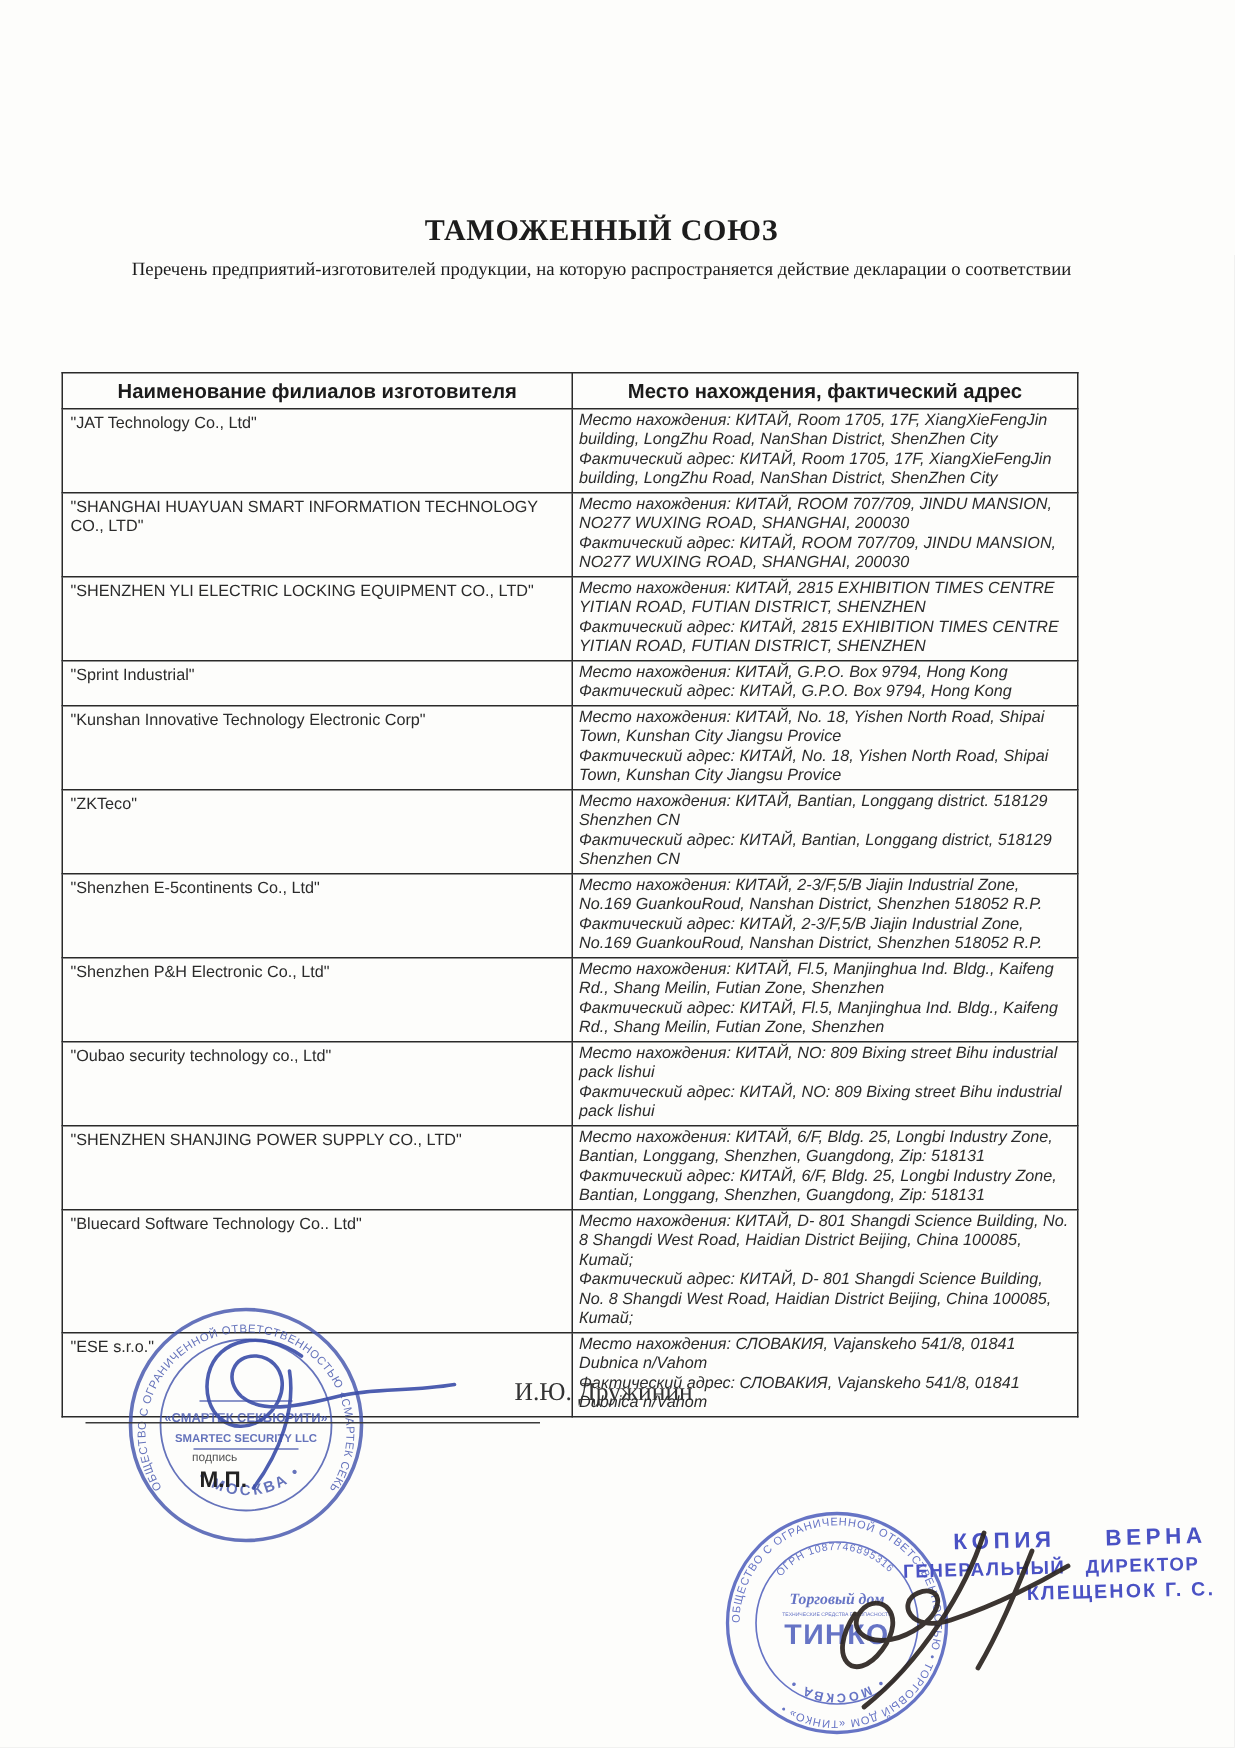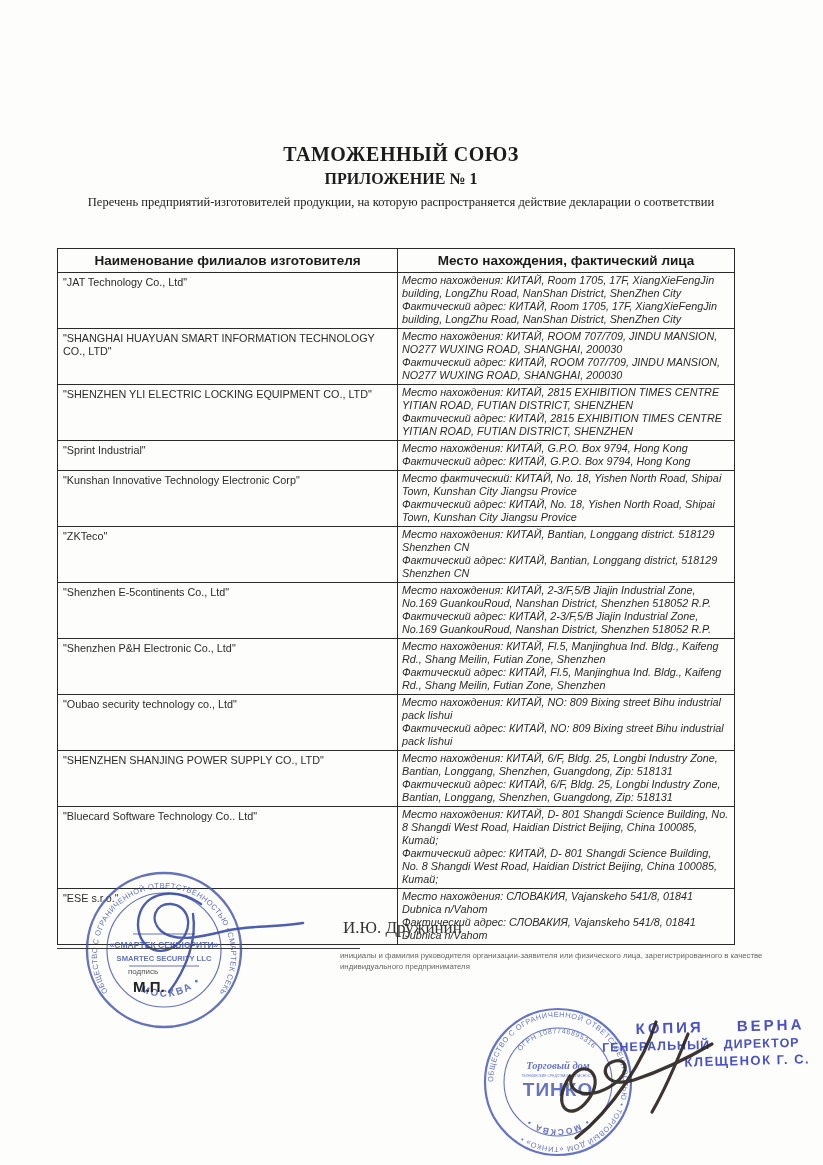--- a/index.html
+++ b/index.html
@@ -10,21 +10,21 @@
   }
   
   .doc-header{position:absolute;top:142px;left:0;width:802px;text-align:center;
     font-family:"Liberation Serif","DejaVu Serif",serif;color:#1c1c1c;}
   .t1{font-size:20px;font-weight:bold;letter-spacing:.5px;line-height:24px;}
   .t2{font-size:16px;font-weight:bold;margin-top:3px;line-height:20px;}
   .t3{font-size:17px;font-weight:bold;margin-top:4px;line-height:21px;}
   .sub{font-size:12.5px;font-weight:normal;margin:5px auto 0;max-width:672px;line-height:16px;}
   
   table.manuf{
-    position:absolute;top:248px;left:57px;width:677px;
+    position:absolute;top:248px;left:41px;width:677px;
     border-collapse:collapse;table-layout:fixed;
   }
   table.manuf th,table.manuf td{border:1.6px solid #2a2a2a;vertical-align:top;}
   table.manuf th{
     font-size:13.5px;font-weight:bold;text-align:center;padding:4px 2px;color:#1b1b1b;
   }
   col.c1{width:340px;}col.c2{width:337px;}
   td.name{font-size:10.8px;padding:3px 5px;line-height:12.5px;color:#2b2b2b;}
   td.addr{font-size:10.8px;padding:1px 4px 2px;line-height:13px;white-space:pre-line;color:#2b2b2b;font-style:italic;}
   
@@ -43,33 +43,32 @@
   .copy-stamp .l2{font-size:12.5px;letter-spacing:1px;word-spacing:9px;margin-left:4px;margin-top:3px;}
   .copy-stamp .l3{font-size:13px;letter-spacing:1.5px;margin-left:86px;margin-top:2px;}
 </style>
 </head>
 <body>
 
 <div class="page">
 
   <div class="doc-header">
     <div class="t1">ТАМОЖЕННЫЙ СОЮЗ</div>
-    <div class="t2">ПРИЛОЖЕНИЕ № 1</div>
     <div class="sub">Перечень предприятий-изготовителей продукции, на которую распространяется действие декларации о соответствии</div>
   </div>
 
   <table class="manuf">
     <colgroup>
         <col class="c1">
         <col class="c2">
       </colgroup>
     <tbody>
         <tr>
       <th>Наименование филиалов изготовителя</th>
-      <th>Место нахождения, фактический  лица</th>
+      <th>Место нахождения, фактический  адрес</th>
     </tr>
     <tr>
       <td class="name">"JAT Technology Co., Ltd"</td>
       <td class="addr">Место нахождения: КИТАЙ, Room 1705, 17F, XiangXieFengJin building, LongZhu Road, NanShan District, ShenZhen City
 Фактический  адрес: КИТАЙ, Room 1705, 17F, XiangXieFengJin building, LongZhu Road, NanShan District, ShenZhen City</td>
     </tr>
     <tr>
       <td class="name">"SHANGHAI HUAYUAN SMART INFORMATION TECHNOLOGY CO., LTD"</td>
       <td class="addr">Место нахождения: КИТАЙ, ROOM 707/709, JINDU MANSION, NO277 WUXING ROAD, SHANGHAI, 200030
 Фактический  адрес: КИТАЙ, ROOM 707/709, JINDU MANSION, NO277 WUXING ROAD, SHANGHAI, 200030</td>
@@ -79,21 +78,21 @@
       <td class="addr">Место нахождения: КИТАЙ, 2815 EXHIBITION TIMES CENTRE YITIAN ROAD, FUTIAN DISTRICT, SHENZHEN
 Фактический  адрес: КИТАЙ, 2815 EXHIBITION TIMES CENTRE YITIAN ROAD, FUTIAN DISTRICT, SHENZHEN</td>
     </tr>
     <tr>
       <td class="name">"Sprint Industrial"</td>
       <td class="addr">Место нахождения: КИТАЙ, G.P.O. Box 9794, Hong Kong
 Фактический  адрес: КИТАЙ, G.P.O. Box 9794, Hong Kong</td>
     </tr>
     <tr>
       <td class="name">"Kunshan Innovative Technology Electronic Corp"</td>
-      <td class="addr">Место фактический: КИТАЙ, No. 18, Yishen North Road, Shipai Town, Kunshan City Jiangsu Provice
+      <td class="addr">Место нахождения: КИТАЙ, No. 18, Yishen North Road, Shipai Town, Kunshan City Jiangsu Provice
 Фактический  адрес: КИТАЙ, No. 18, Yishen North Road, Shipai Town, Kunshan City Jiangsu Provice</td>
     </tr>
     <tr>
       <td class="name">"ZKTeco"</td>
       <td class="addr">Место нахождения: КИТАЙ, Bantian, Longgang district. 518129 Shenzhen CN
 Фактический  адрес: КИТАЙ, Bantian, Longgang district, 518129 Shenzhen CN</td>
     </tr>
     <tr>
       <td class="name">"Shenzhen E-5continents Co., Ltd"</td>
       <td class="addr">Место нахождения: КИТАЙ, 2-3/F,5/B Jiajin Industrial Zone, No.169 GuankouRoud, Nanshan District, Shenzhen 518052 R.P.
@@ -152,21 +151,20 @@
     <g fill="none" stroke="#3b4da8" stroke-width="2.4" stroke-linecap="round" opacity=".9">
       <path d="M96,20 C70,2 40,8 34,32 C28,58 50,76 70,62 C90,48 86,22 66,20 C50,19 44,36 56,47 C70,59 96,53 120,47 C144,41 168,44 198,39"></path>
       <path d="M88,30 C92,55 82,84 64,108"></path>
     </g>
   </svg>
 
   <div class="sig-line"></div>
   <div class="sig-caption">подпись</div>
   <div class="mp">М.П.</div>
   <div class="head-name">И.Ю. Дружинин</div>
-  <div class="head-caption">инициалы и фамилия руководителя организации-заявителя или физического лица, зарегистрированного в качестве индивидуального предпринимателя</div>
 
   <svg class="stamp-svg" style="left:482px;top:1006px;opacity:.8;" width="152" height="152" viewBox="0 0 152 152" xmlns="http://www.w3.org/2000/svg" xmlns:xlink="http://www.w3.org/1999/xlink">
     <g fill="none" stroke="#4152b8">
       <circle cx="76" cy="76" r="73" stroke-width="2.2"></circle>
       <circle cx="76" cy="76" r="54" stroke-width="1.1"></circle>
     </g>
     <defs>
       <path id="rring" d="M 11,76 A 65,65 0 1 1 141,76 A 65,65 0 1 1 11,76"></path>
       <path id="rogrn" d="M 34,52 A 48,48 0 0 1 118,52"></path>
       <path id="rbottom" d="M 116,100 A 46,46 0 0 1 36,100"></path>

